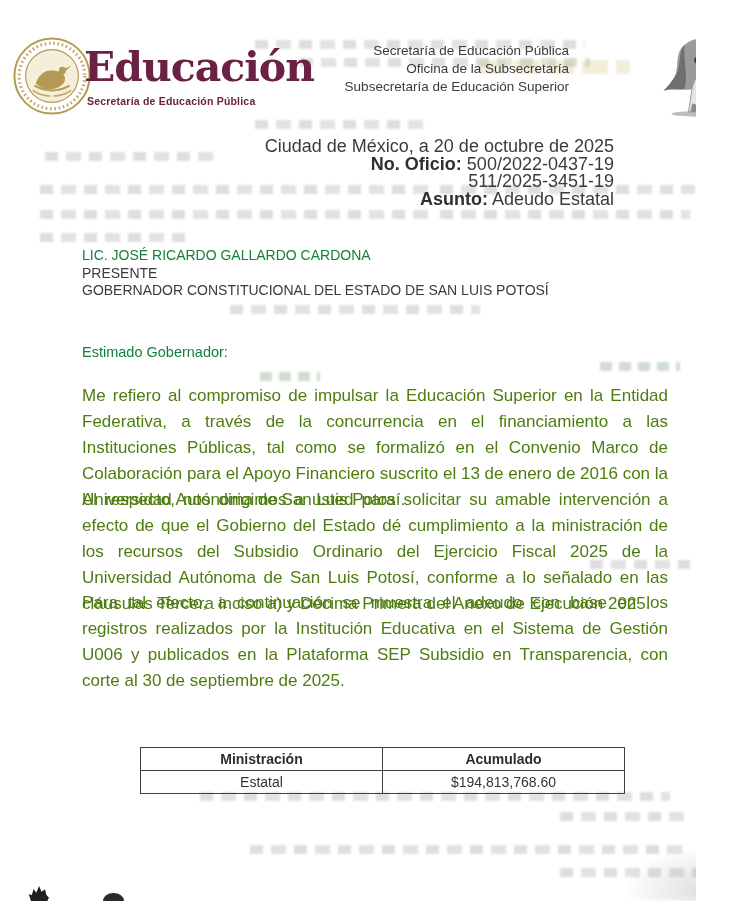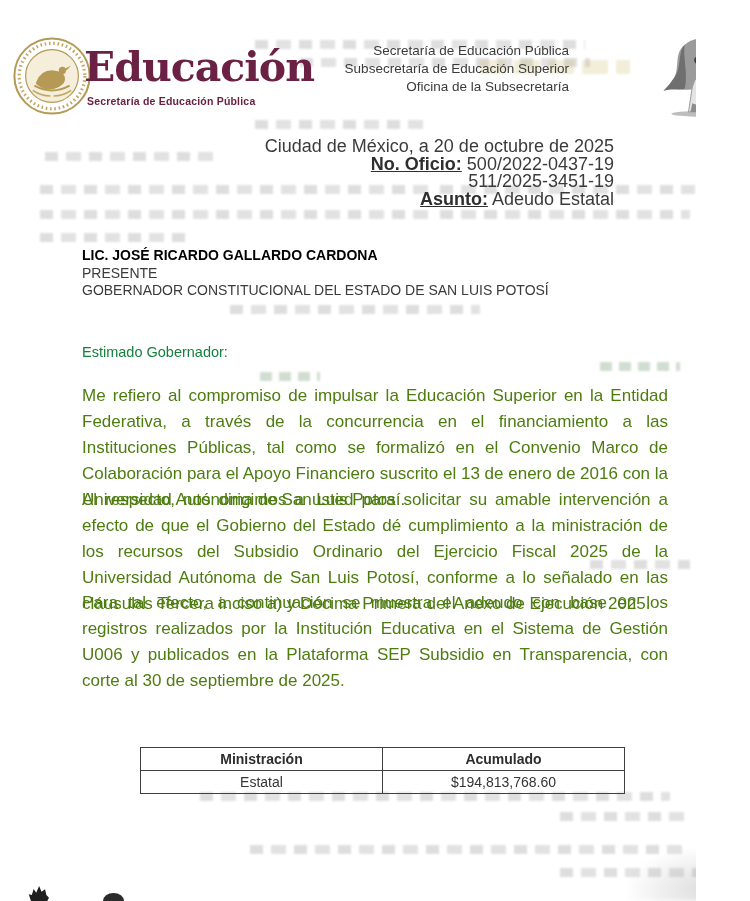--- a/index.html
+++ b/index.html
@@ -22,24 +22,24 @@
   .office{
     position:absolute;right:127px;top:42px;text-align:right;
     font-size:13.5px;line-height:18px;color:#3b3b3b;
   }
   .patria{position:absolute;left:652px;top:26px;width:96px;height:94px;}
   
   .meta{
     position:absolute;right:82px;top:138px;text-align:right;
     font-size:18px;line-height:17.5px;color:#3b3b3b;
   }
-  .meta b{color:#2f2f2f;text-decoration:underline;}
+  .meta b{color:#2f2f2f;}
   
   .recipient{position:absolute;left:82px;top:247px;font-size:14px;line-height:17.5px;color:#3b3b3b;}
-  .recipient .name{font-weight:bold;color:#000000;}
+  .recipient .name{font-weight:normal;color:#15803d;}
   
   .salutation{position:absolute;left:82px;top:344px;font-size:14.5px;color:#15803d;}
   .para{
     position:absolute;left:82px;width:586px;text-align:justify;
     font-size:17px;line-height:26px;color:#4d7c0f;
   }
   .p1{top:383px;} .p2{top:487px;} .p3{top:590px;}
   
   .adeudo{
     position:absolute;left:140px;top:727px;width:485px;border-collapse:collapse;
@@ -104,22 +104,22 @@
     <path d="M66 41 l8 -4 -6 6 Z" fill="#b49a55"></path>
     <path d="M28 62 q22 12 44 0" fill="none" stroke="#b49a55" stroke-width="2.5"></path>
     <path d="M26 68 q10 7 22 7" fill="none" stroke="#c0a863" stroke-width="2"></path>
     <path d="M74 68 q-10 7 -22 7" fill="none" stroke="#c0a863" stroke-width="2"></path>
   </svg>
   <div class="wordmark">Educación</div>
   <div class="brand-sub">Secretaría de Educación Pública</div>
 
   <div class="office">
     <div>Secretaría de Educación Pública</div>
+    <div>Oficina de la Subsecretaría</div>
     <div>Subsecretaría de Educación Superior</div>
-    <div>Oficina de la Subsecretaría</div>
   </div>
 
   <svg class="patria" viewBox="0 0 100 95">
     <ellipse cx="52" cy="90" rx="32" ry="3" fill="#bdbdbd"></ellipse>
     <line x1="79" y1="5" x2="81" y2="88" stroke="#5a5a5a" stroke-width="2.2"></line>
     <path d="M79 7 C62 12 46 8 34 18 C22 28 30 42 22 54 C18 60 14 64 12 66 C24 61 34 68 46 63 C58 58 70 62 79 54 Z" fill="#9b9b9b"></path>
     <path d="M79 7 C70 10 60 10 52 12 C56 26 52 42 58 56 C65 54 73 58 79 54 Z" fill="#d8d8d8"></path>
     <path d="M34 18 C26 28 32 42 22 54 C18 60 14 64 12 66 C20 63 28 66 34 64 C38 48 32 32 34 18 Z" fill="#6f6f6f"></path>
     <circle cx="54" cy="33" r="6.5" fill="#cfcfcf"></circle>
     <path d="M47 30 q5 -9 13 -4 q5 3 4 9 q6 10 2 18 l-8 2 q2 -12 -4 -16 q-8 2 -10 -4 q-1 -3 3 -5 Z" fill="#3f3f3f"></path>

